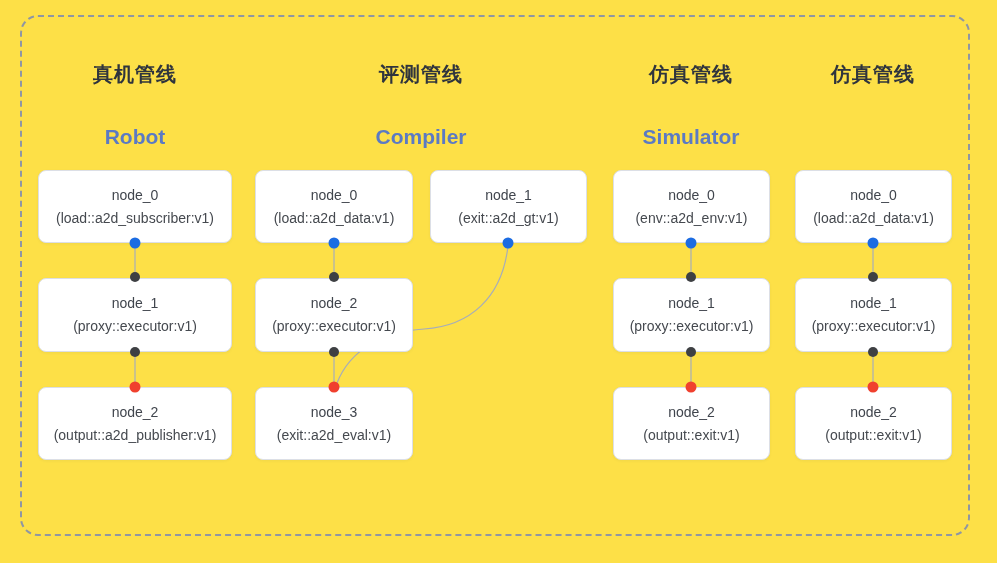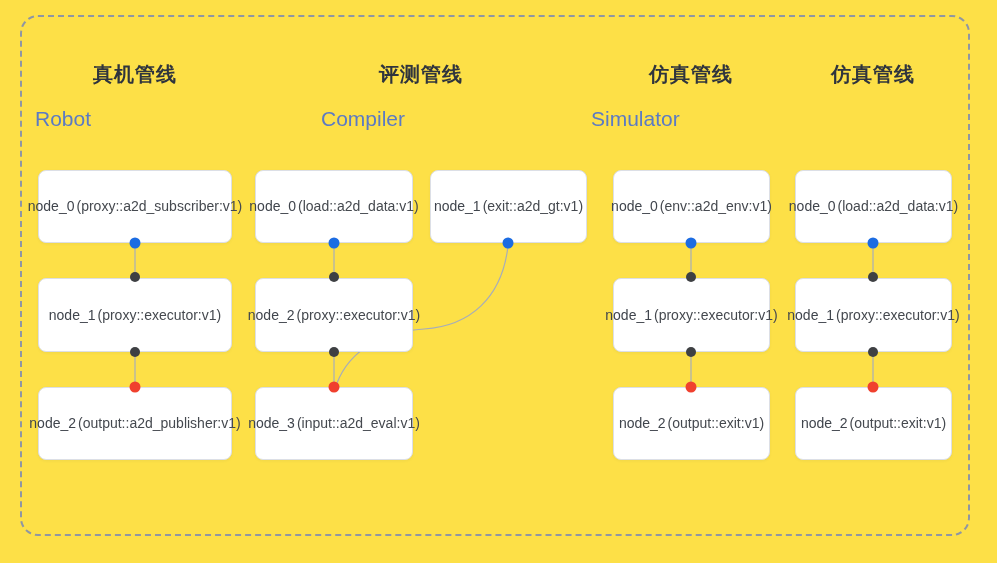--- a/index.html
+++ b/index.html
@@ -10,26 +10,26 @@
   .frame{
     position:absolute;left:20px;top:15px;width:950px;height:521px;
     border:2px dashed #8f96a3;border-radius:18px;box-sizing:border-box;
   }
   .links{position:absolute;left:0;top:0;width:997px;height:563px;}
   .title-zh{
     position:absolute;top:61px;width:200px;text-align:center;
     font-size:20px;font-weight:700;color:#2f343d;letter-spacing:1px;
   }
   .title-en{
-    position:absolute;top:107px;width:200px;text-align:left;
-    font-size:21px;font-weight:400;color:#5b7ac4;
+    position:absolute;top:125px;width:200px;text-align:center;
+    font-size:21px;font-weight:700;color:#5b7ac4;
   }
   .node{
     position:absolute;background:#ffffff;border:1px solid #dcdfe6;border-radius:8px;
-    box-sizing:border-box;display:flex;justify-content:center;
+    box-sizing:border-box;display:flex;flex-direction:column;justify-content:center;
     align-items:center;gap:2px;box-shadow:0 1px 3px rgba(40,60,100,0.06);
   }
   .node .nm{font-size:14px;color:#40454d;line-height:21px;}
   .node .tp{font-size:14px;color:#45494f;line-height:21px;}
   .dot{
     position:absolute;width:11px;height:11px;border-radius:50%;
     transform:translate(-50%,-50%);
   }
   .dot.blue{background:#1c6ce2;}
   .dot.black{background:#3e4043;width:10px;height:10px;}
@@ -62,21 +62,21 @@
   <div class="title-zh" style="left:321px">评测管线</div>
   <div class="title-zh" style="left:591px">仿真管线</div>
   <div class="title-zh" style="left:773px">仿真管线</div>
 
   <div class="title-en" style="left:35px">Robot</div>
   <div class="title-en" style="left:321px">Compiler</div>
   <div class="title-en" style="left:591px">Simulator</div>
 
   <div class="node" style="left:38px;top:170px;width:194px;height:73px">
     <div class="nm">node_0</div>
-    <div class="tp">(proxy::a2d_subscriber:v1)</div>
+    <div class="tp">(load::a2d_subscriber:v1)</div>
   </div>
   <div class="node" style="left:38px;top:278px;width:194px;height:74px">
     <div class="nm">node_1</div>
     <div class="tp">(proxy::executor:v1)</div>
   </div>
   <div class="node" style="left:38px;top:387px;width:194px;height:73px">
     <div class="nm">node_2</div>
     <div class="tp">(output::a2d_publisher:v1)</div>
   </div>
 
@@ -87,21 +87,21 @@
   <div class="node" style="left:430px;top:170px;width:157px;height:73px">
     <div class="nm">node_1</div>
     <div class="tp">(exit::a2d_gt:v1)</div>
   </div>
   <div class="node" style="left:255px;top:278px;width:158px;height:74px">
     <div class="nm">node_2</div>
     <div class="tp">(proxy::executor:v1)</div>
   </div>
   <div class="node" style="left:255px;top:387px;width:158px;height:73px">
     <div class="nm">node_3</div>
-    <div class="tp">(input::a2d_eval:v1)</div>
+    <div class="tp">(exit::a2d_eval:v1)</div>
   </div>
 
   <div class="node" style="left:613px;top:170px;width:157px;height:73px">
     <div class="nm">node_0</div>
     <div class="tp">(env::a2d_env:v1)</div>
   </div>
   <div class="node" style="left:613px;top:278px;width:157px;height:74px">
     <div class="nm">node_1</div>
     <div class="tp">(proxy::executor:v1)</div>
   </div>

